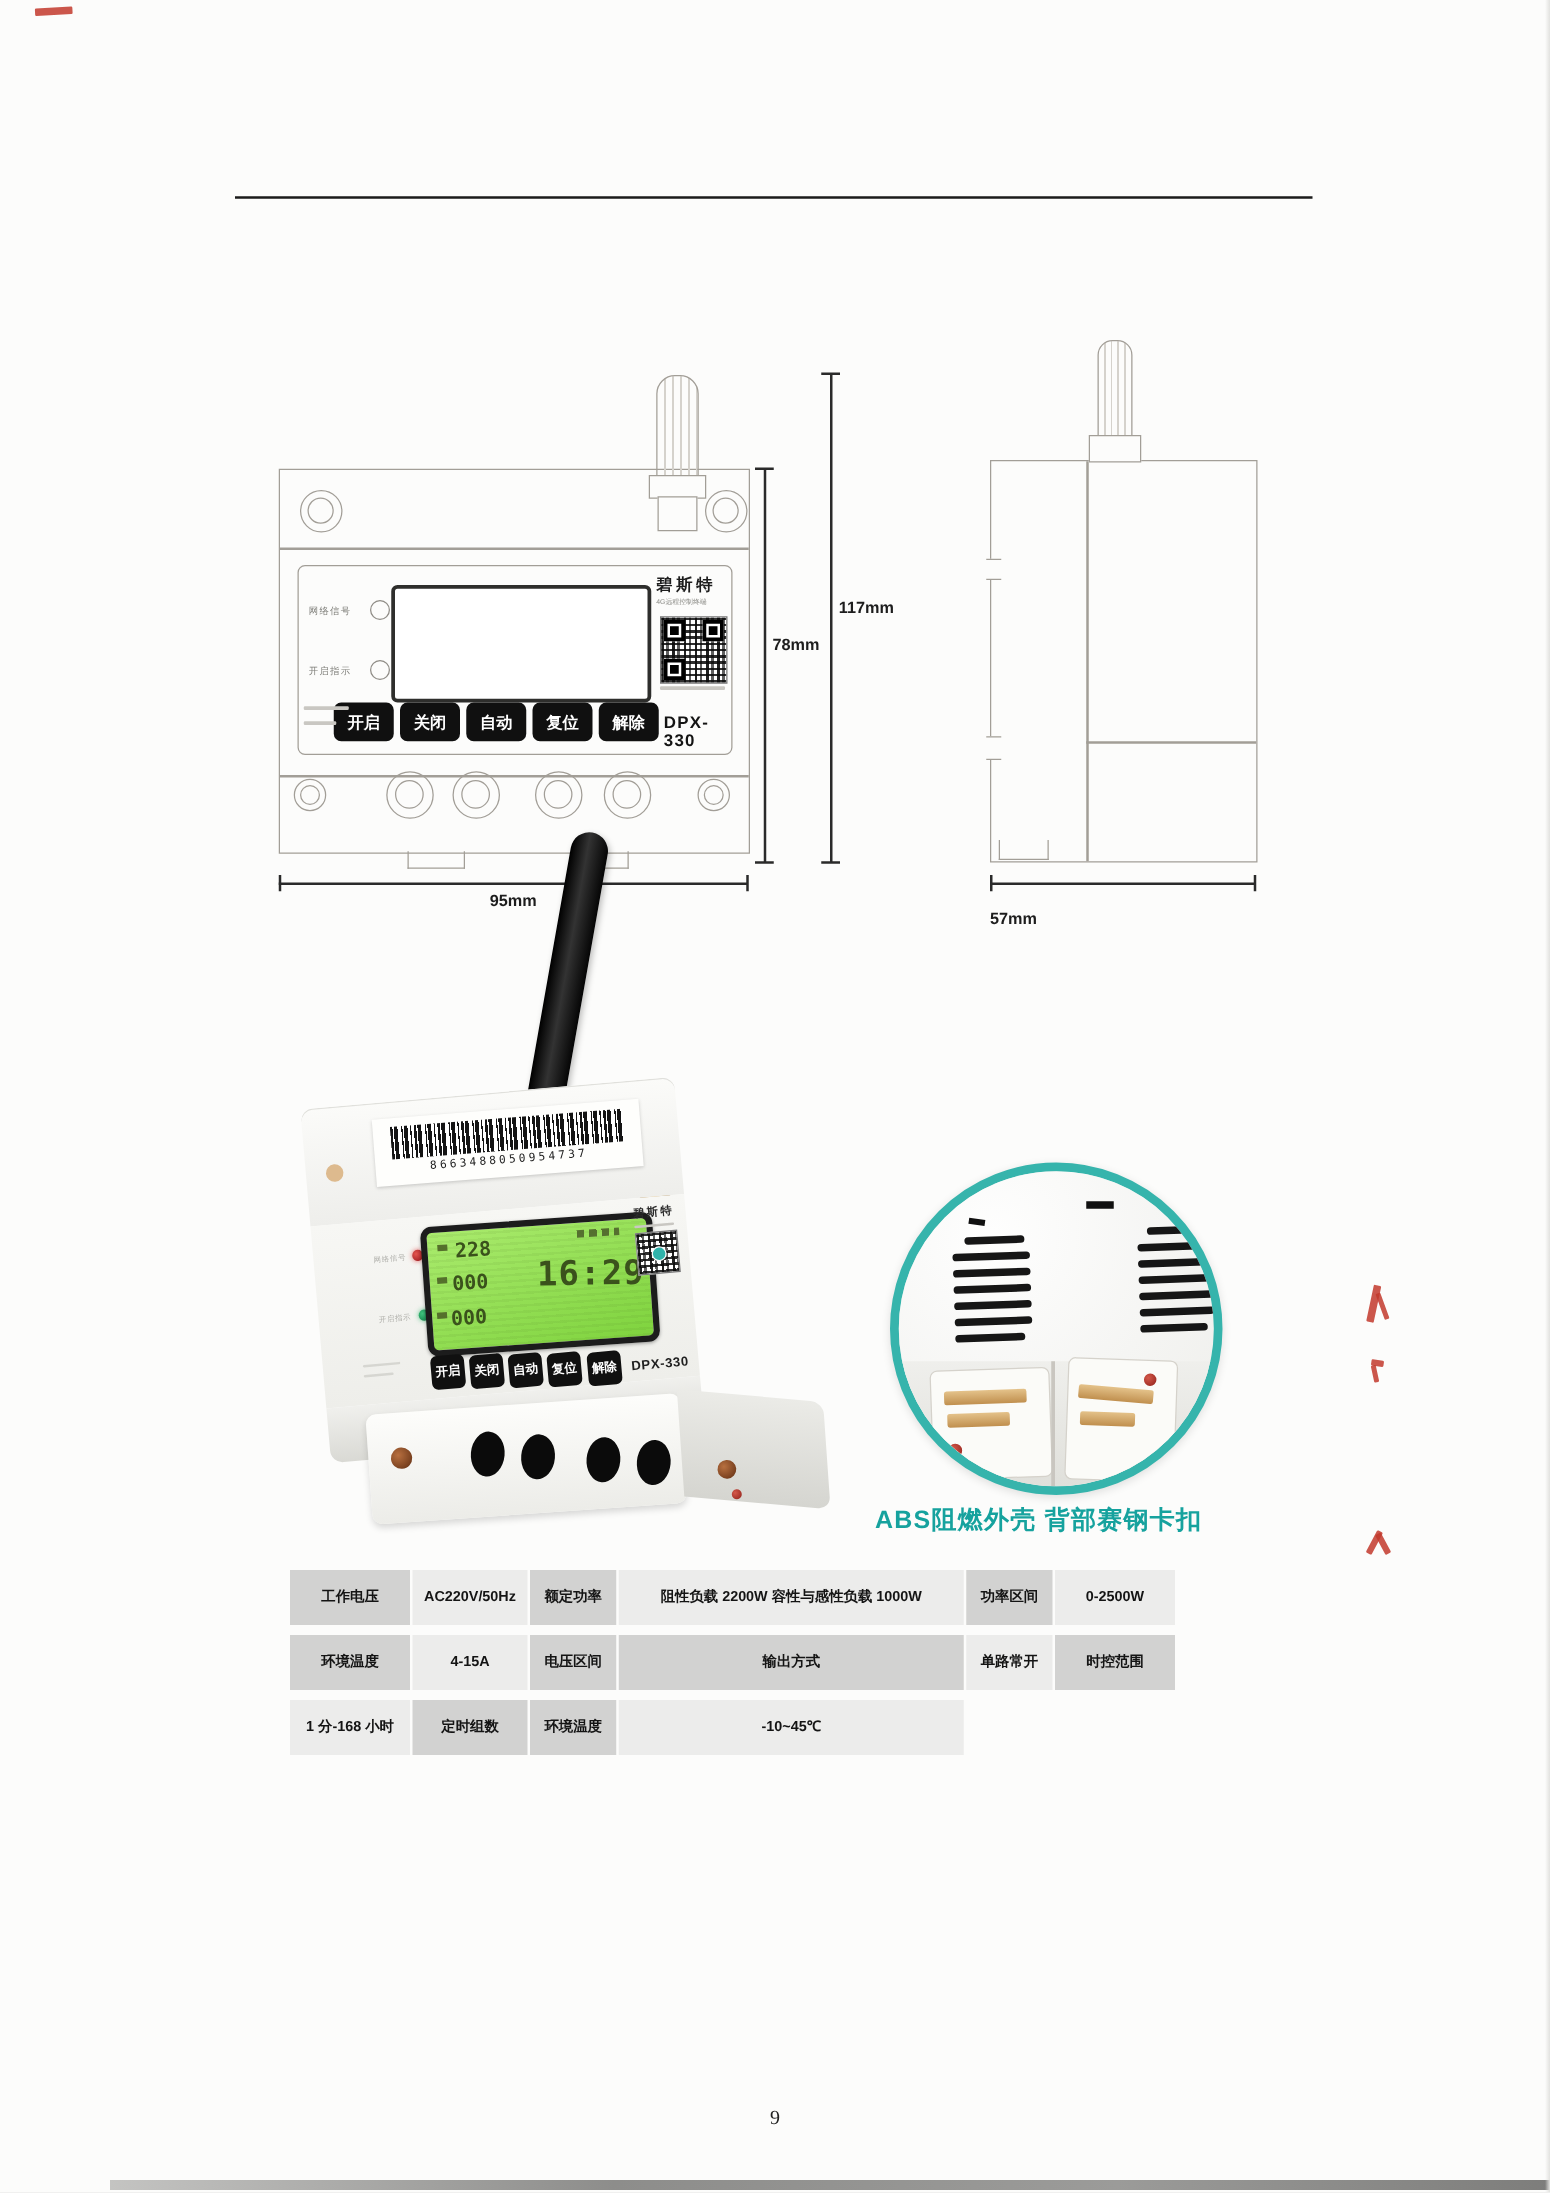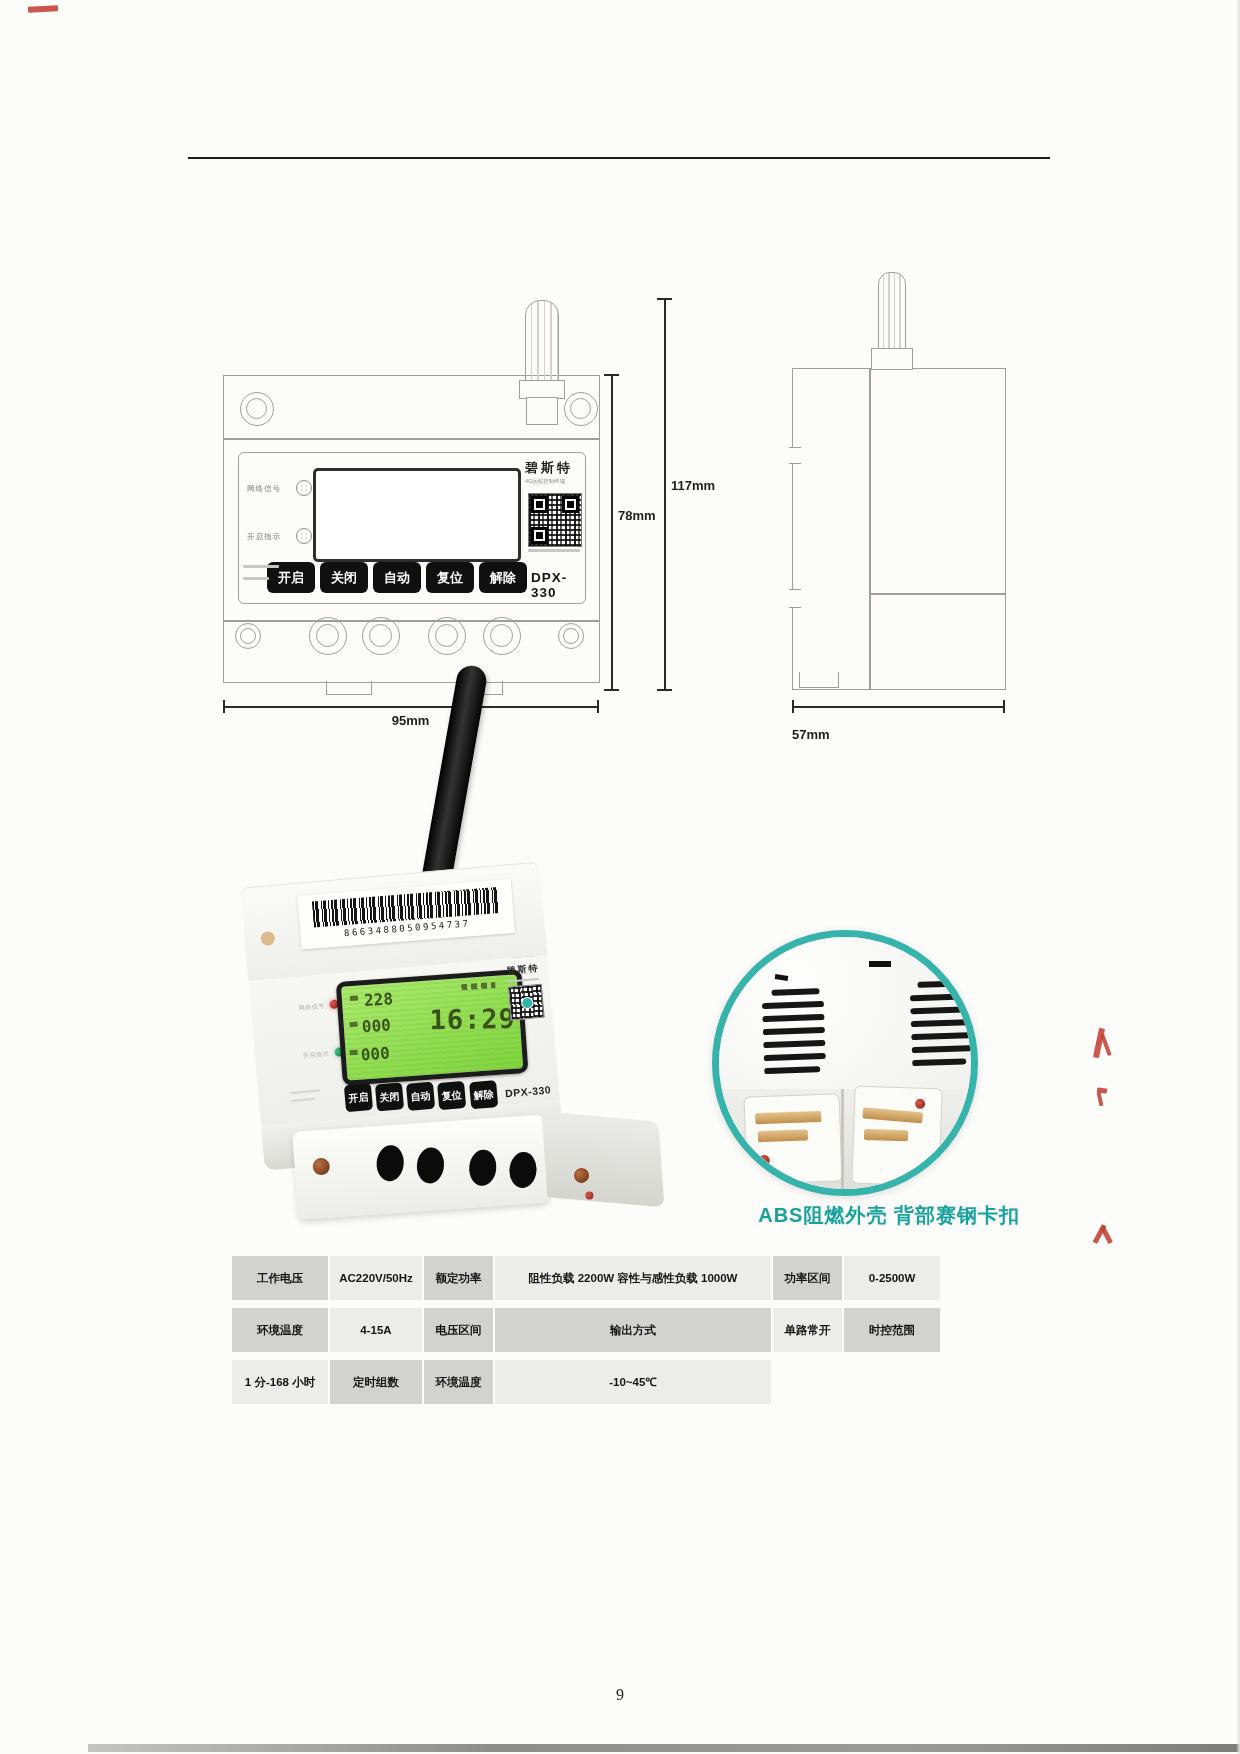--- a/index.html
+++ b/index.html
@@ -275,21 +275,21 @@
       <div class="reddot" style="left:12px;top:58px;width:11px;height:11px;"></div>
     </div>
     <div class="abs" style="left:134px;top:150px;width:86px;height:96px;background:#fbfbf8;border:1px solid #d5d2cb;border-radius:6px;transform:rotate(2deg);">
       <div class="tanbar" style="left:8px;top:22px;width:60px;transform:rotate(3deg);"></div>
       <div class="tanbar" style="left:10px;top:42px;width:44px;"></div>
       <div class="reddot" style="left:60px;top:10px;width:10px;height:10px;"></div>
     </div>
     <div class="abs" style="left:122px;top:152px;width:3px;height:100px;background:#c9c6c0;"></div>
   </div>
 
-  <div class="abs" style="left:700px;top:1202px;width:320px;text-align:right;font-size:20px;font-weight:bold;color:#16a29e;letter-spacing:1px;">ABS阻燃外壳 背部赛钢卡扣</div>
+  <div class="abs" style="left:700px;top:1202px;width:320px;text-align:left;font-size:20px;font-weight:bold;color:#16a29e;letter-spacing:1px;">ABS阻燃外壳 背部赛钢卡扣</div>
 
   <div class="abs spec">
     <div class="cell lab">工作电压</div>
     <div class="cell val">AC220V/50Hz</div>
     <div class="cell lab">额定功率</div>
     <div class="cell val">阻性负载 2200W 容性与感性负载 1000W</div>
     <div class="cell lab">功率区间</div>
     <div class="cell val">0-2500W</div>
 
     <div class="cell lab">环境温度</div>

